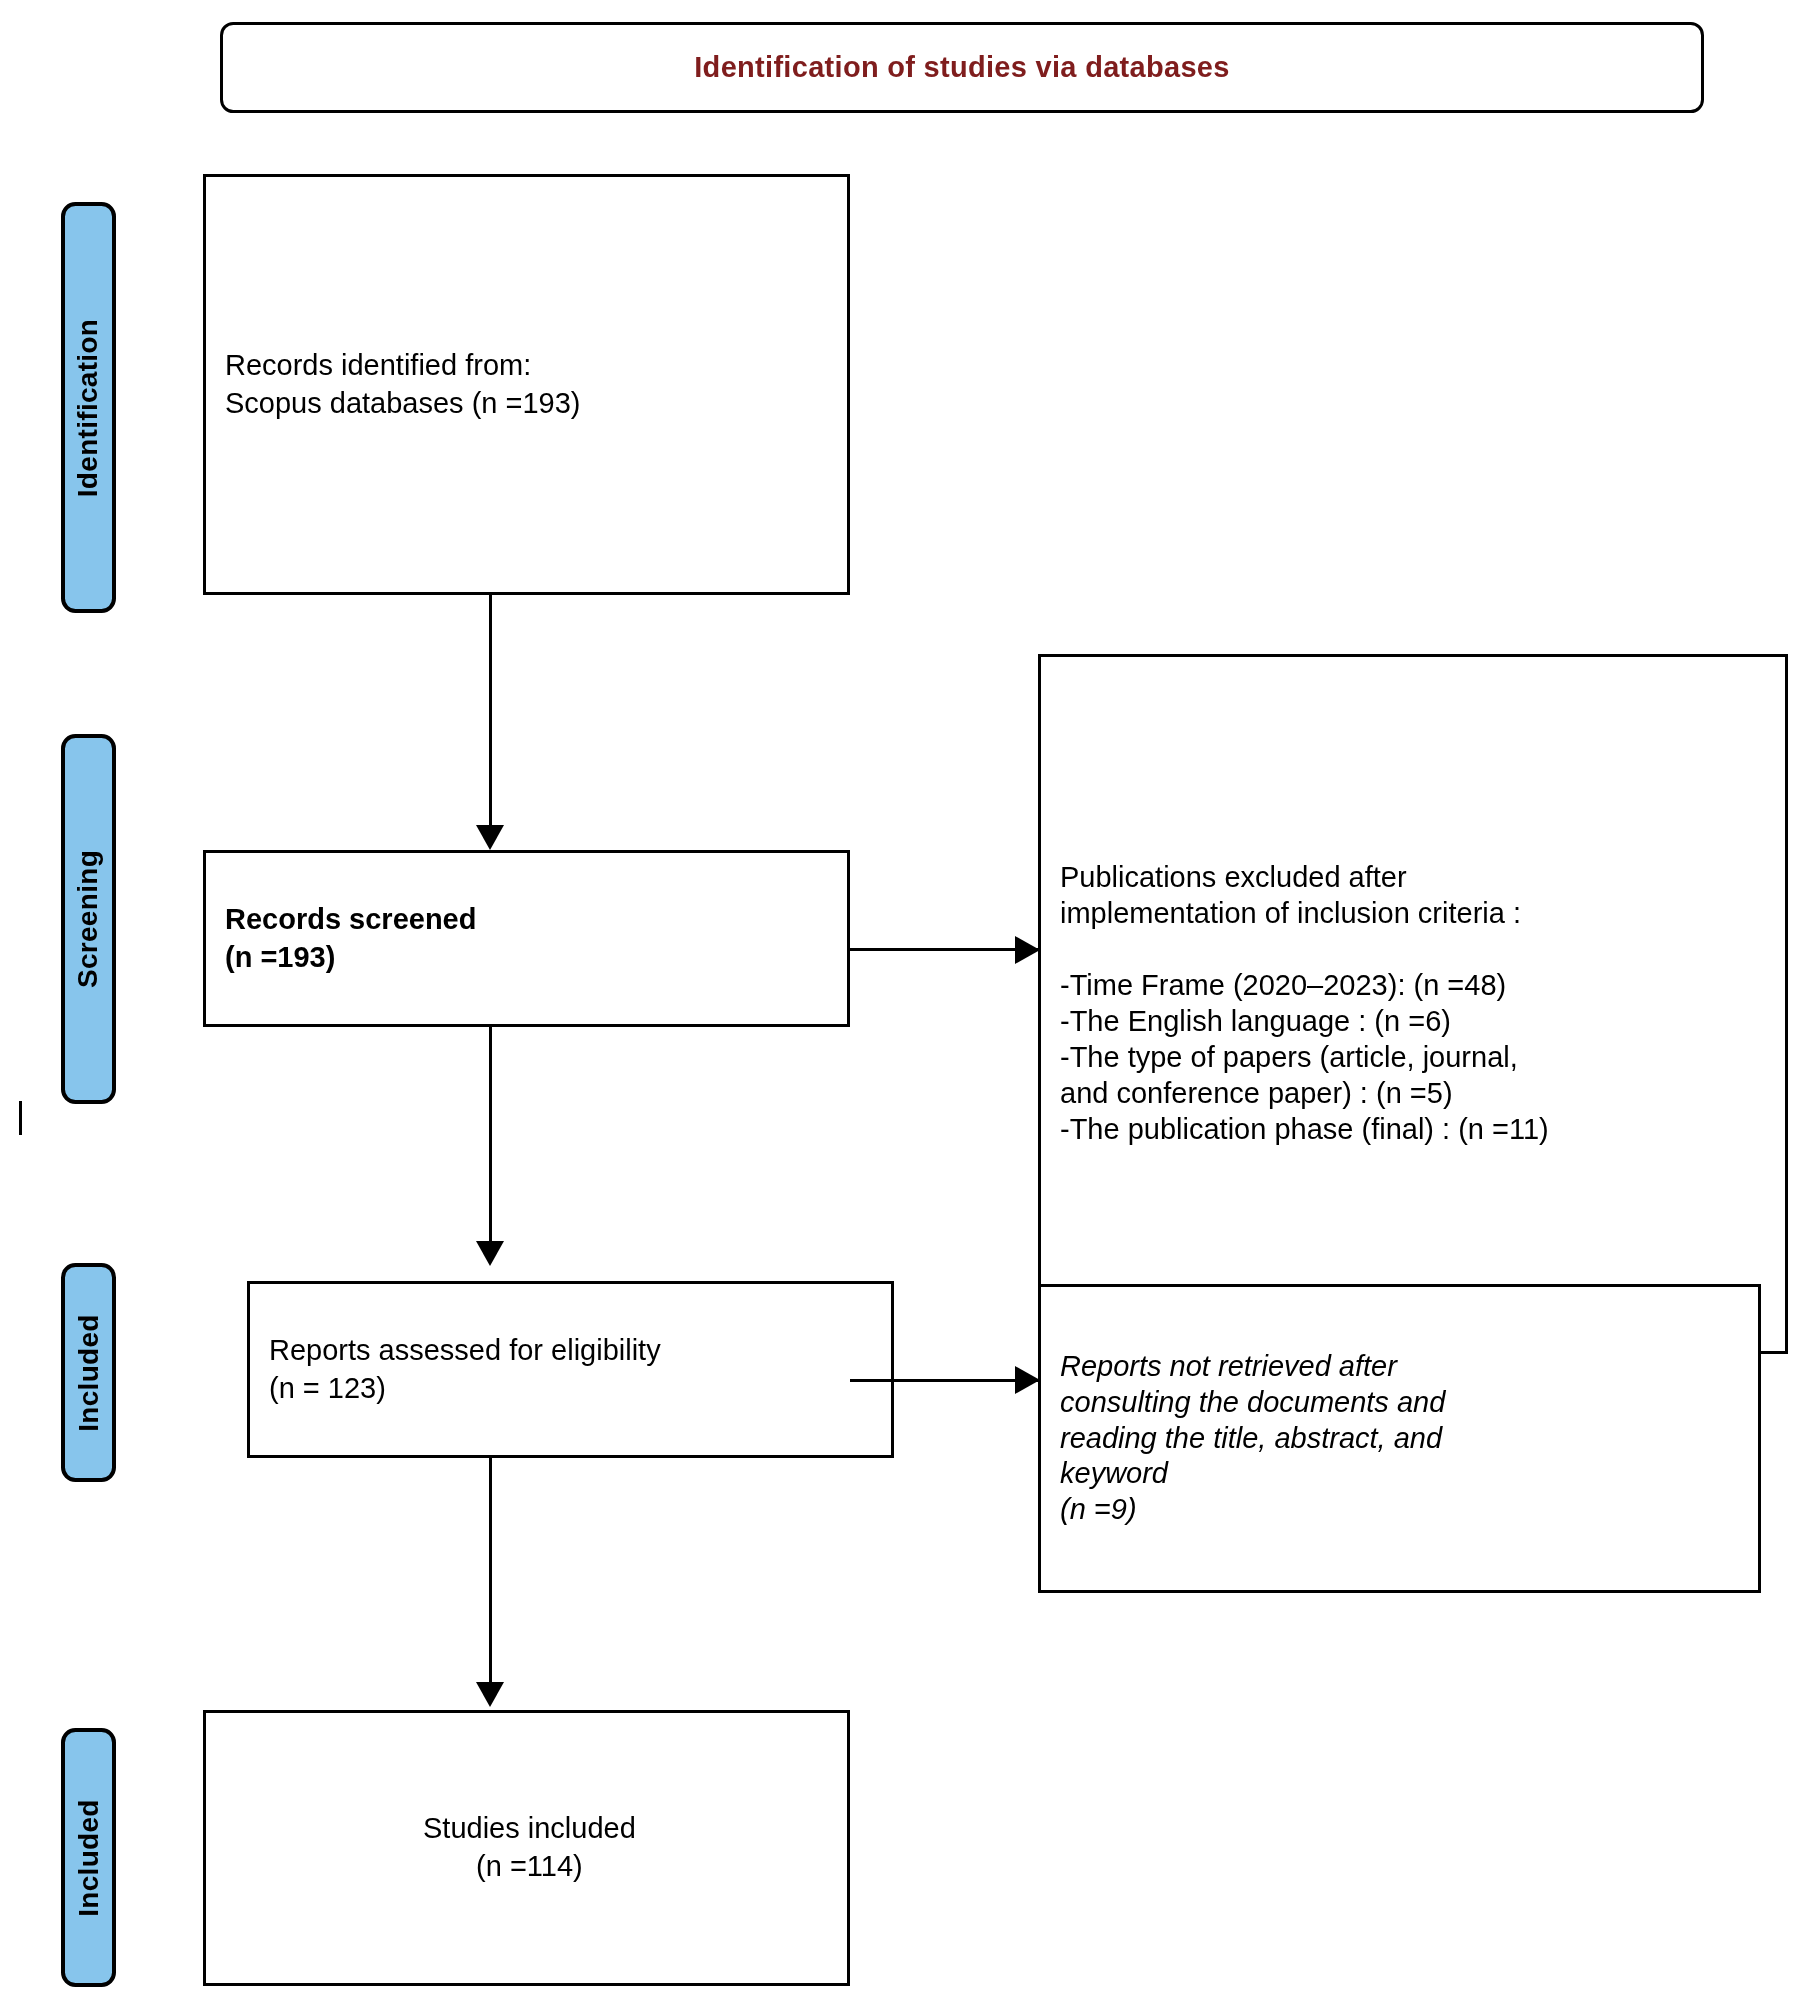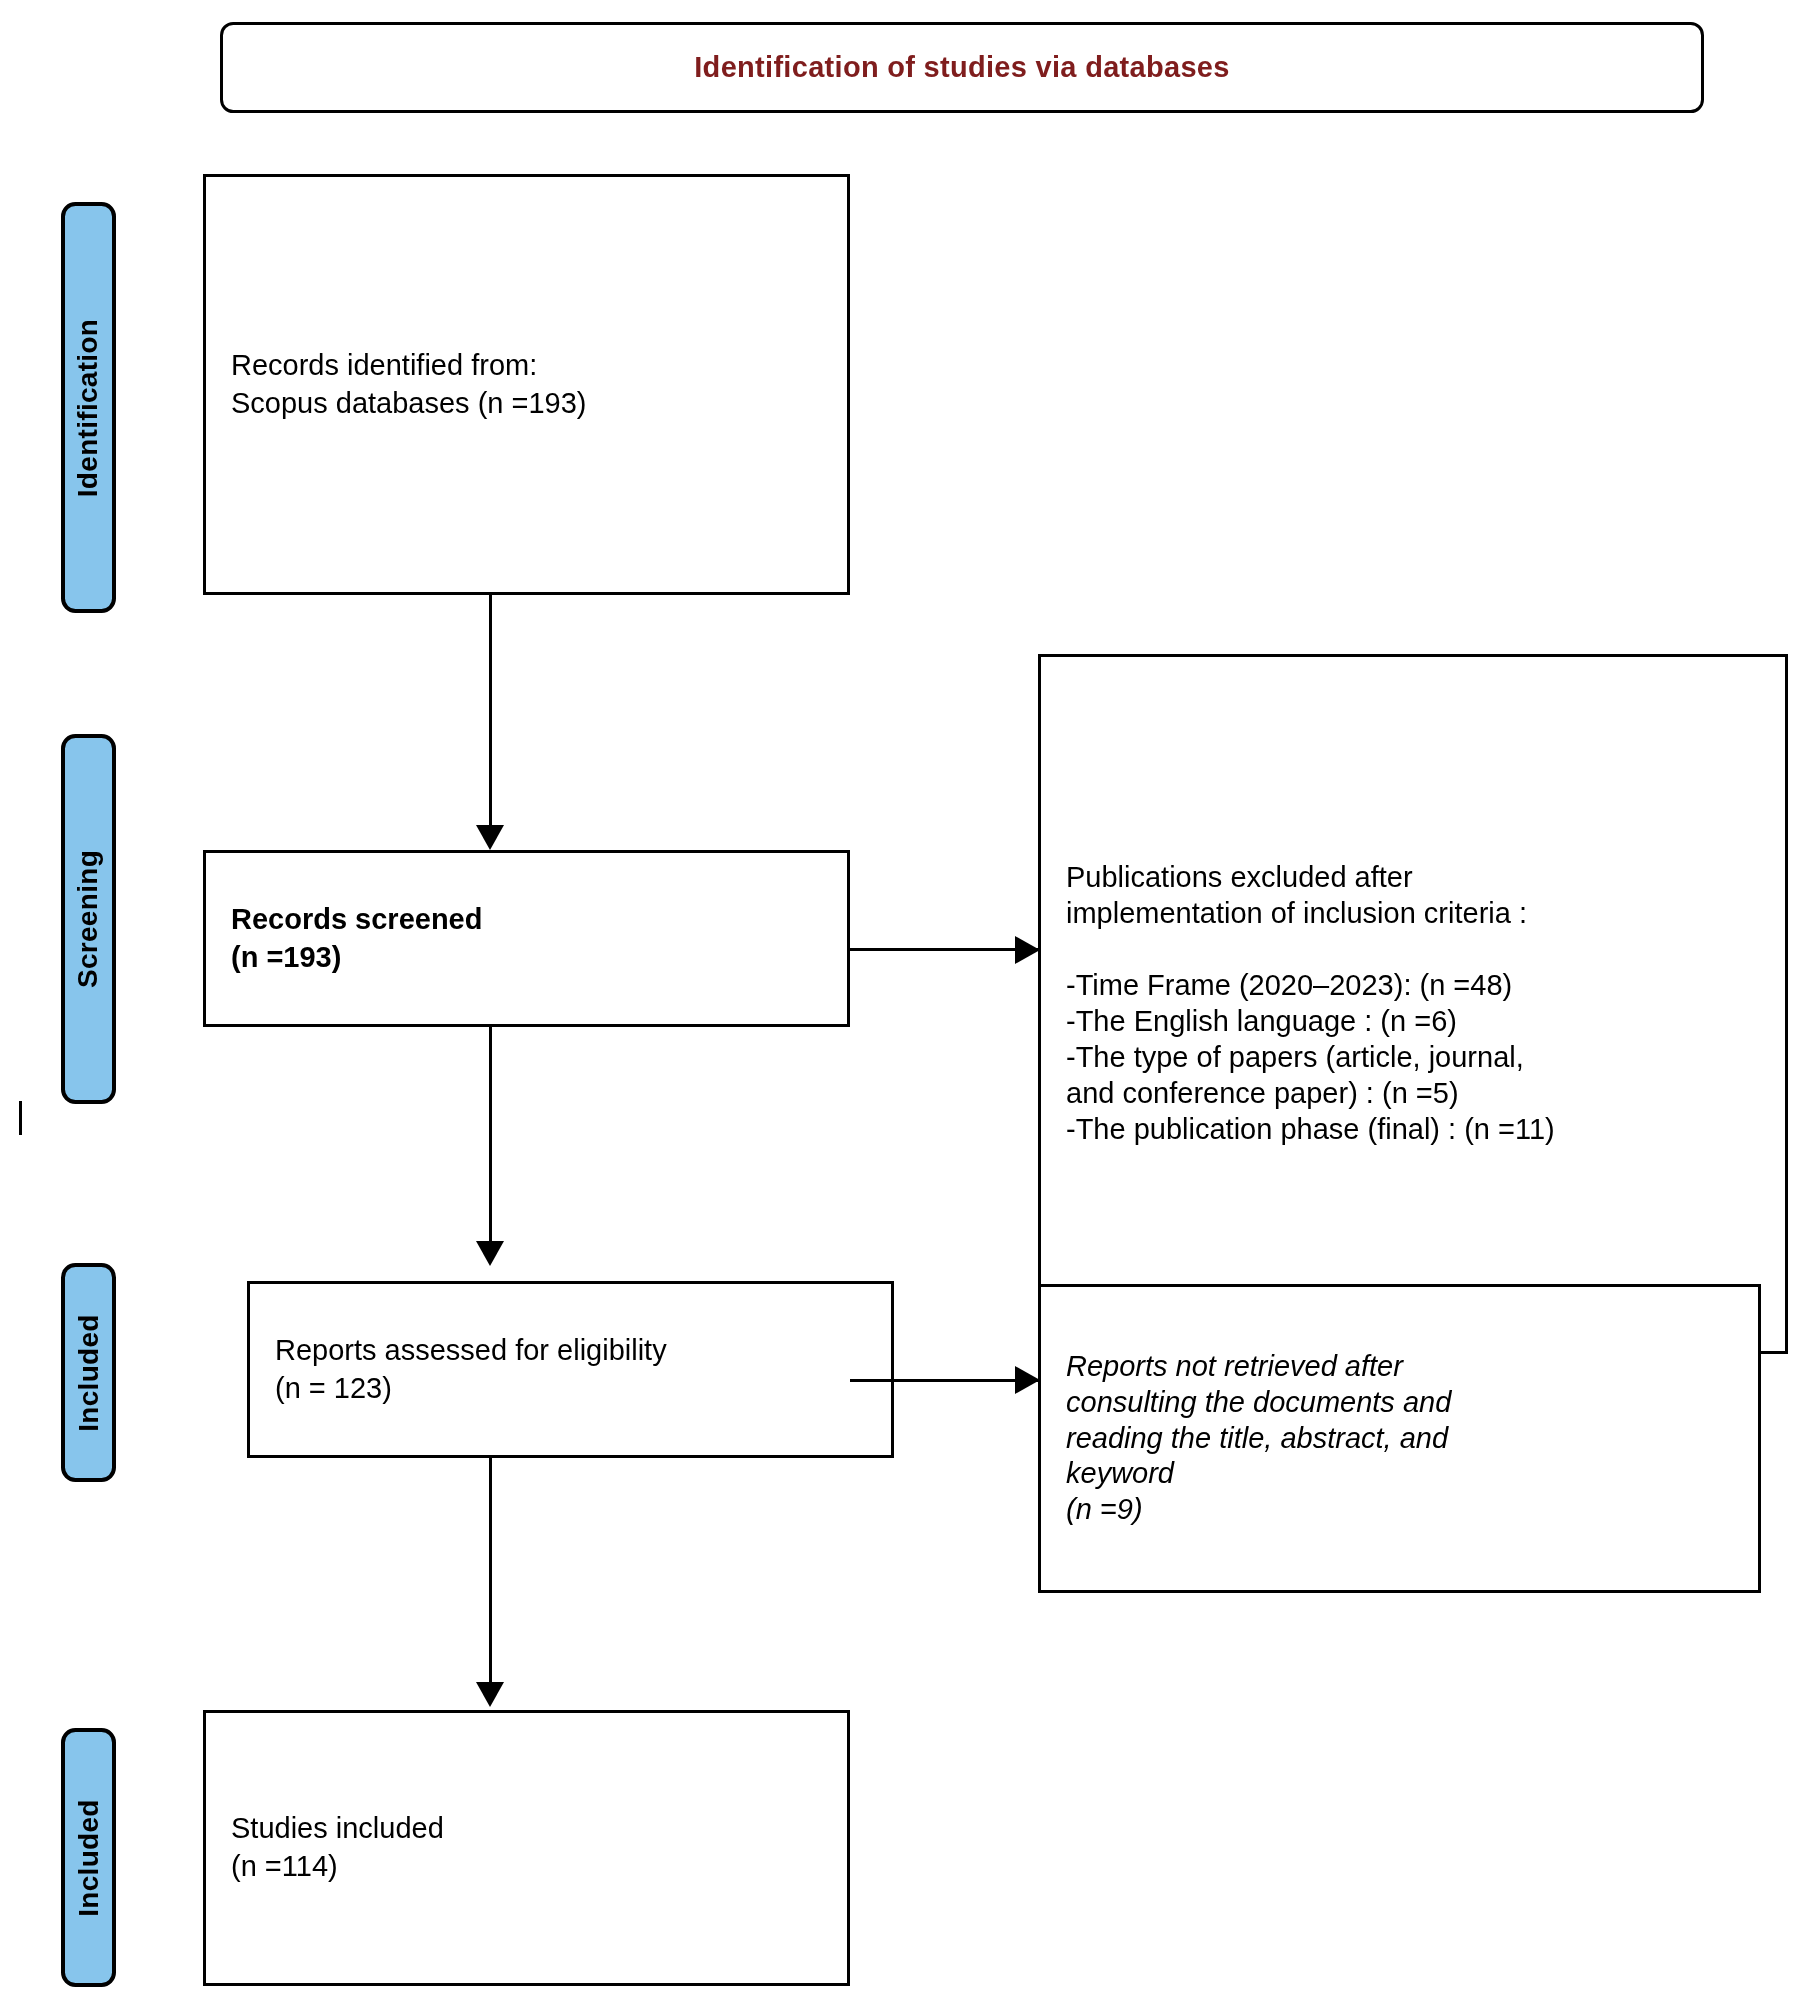--- a/index.html
+++ b/index.html
@@ -67,21 +67,21 @@
   
   .flow-box {
     position: absolute;
     background: #ffffff;
     border: 3.9px solid #000000;
     box-sizing: border-box;
     display: flex;
     align-items: center;
   }
   .flow-box-text {
-    padding-left: 25px;
+    padding-left: 19px;
     padding-right: 13.2px;
     font-size: 29px;
     line-height: 1.30;
     color: #000000;
     white-space: pre-line;
     width: 100%;
     box-sizing: border-box;
   }
   .flow-box-text.tight {
     line-height: 1.24;
@@ -191,19 +191,19 @@
     <div class="flow-box-text tight">Reports not retrieved after
 consulting the documents and
 reading the title, abstract, and
 keyword
 (n =9)</div>
   </div>
 
   <div class="v-line" style="left:489px; top:1457px; height:243px;"></div>
   <div class="arrow-down" style="left:476px; top:1682px;"></div>
 
-  <div class="flow-box" style="left:203px; top:1710px; width:647px; height:276px;">
+  <div class="flow-box" style="left:203px; top:1710px; width:647px; height:276px;text-align:center;">
     <div class="flow-box-text">Studies included
 (n =114)</div>
   </div>
 
 </div>
 
 
 </body></html>

